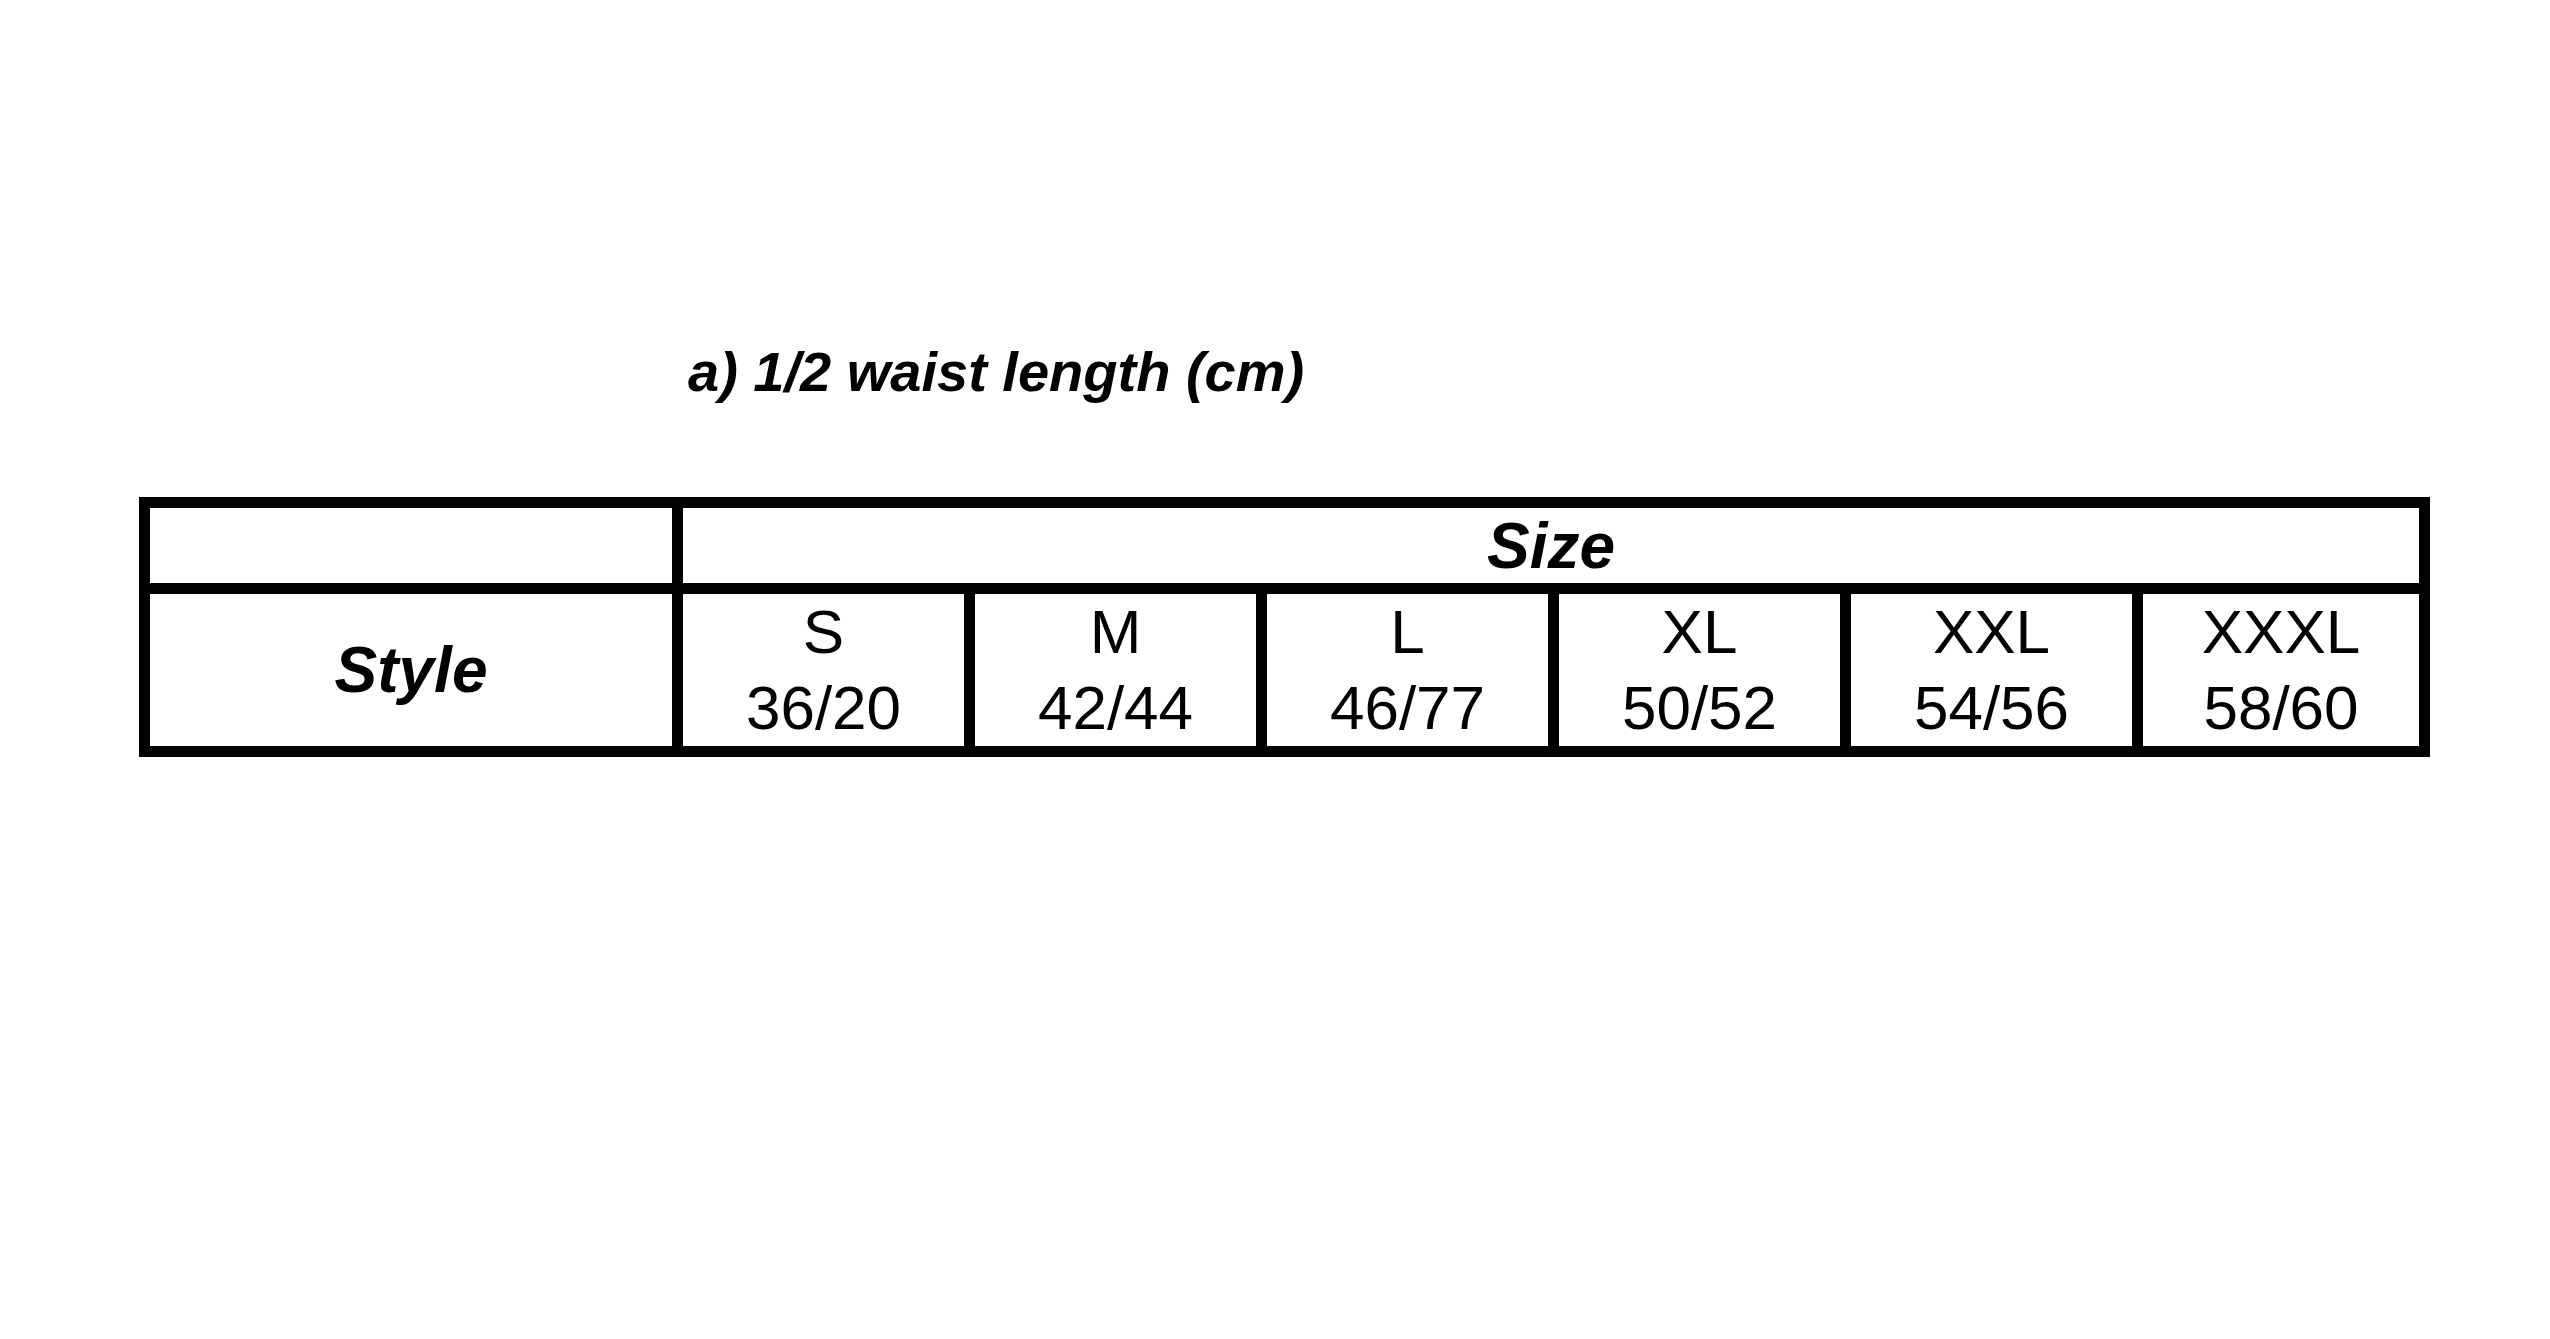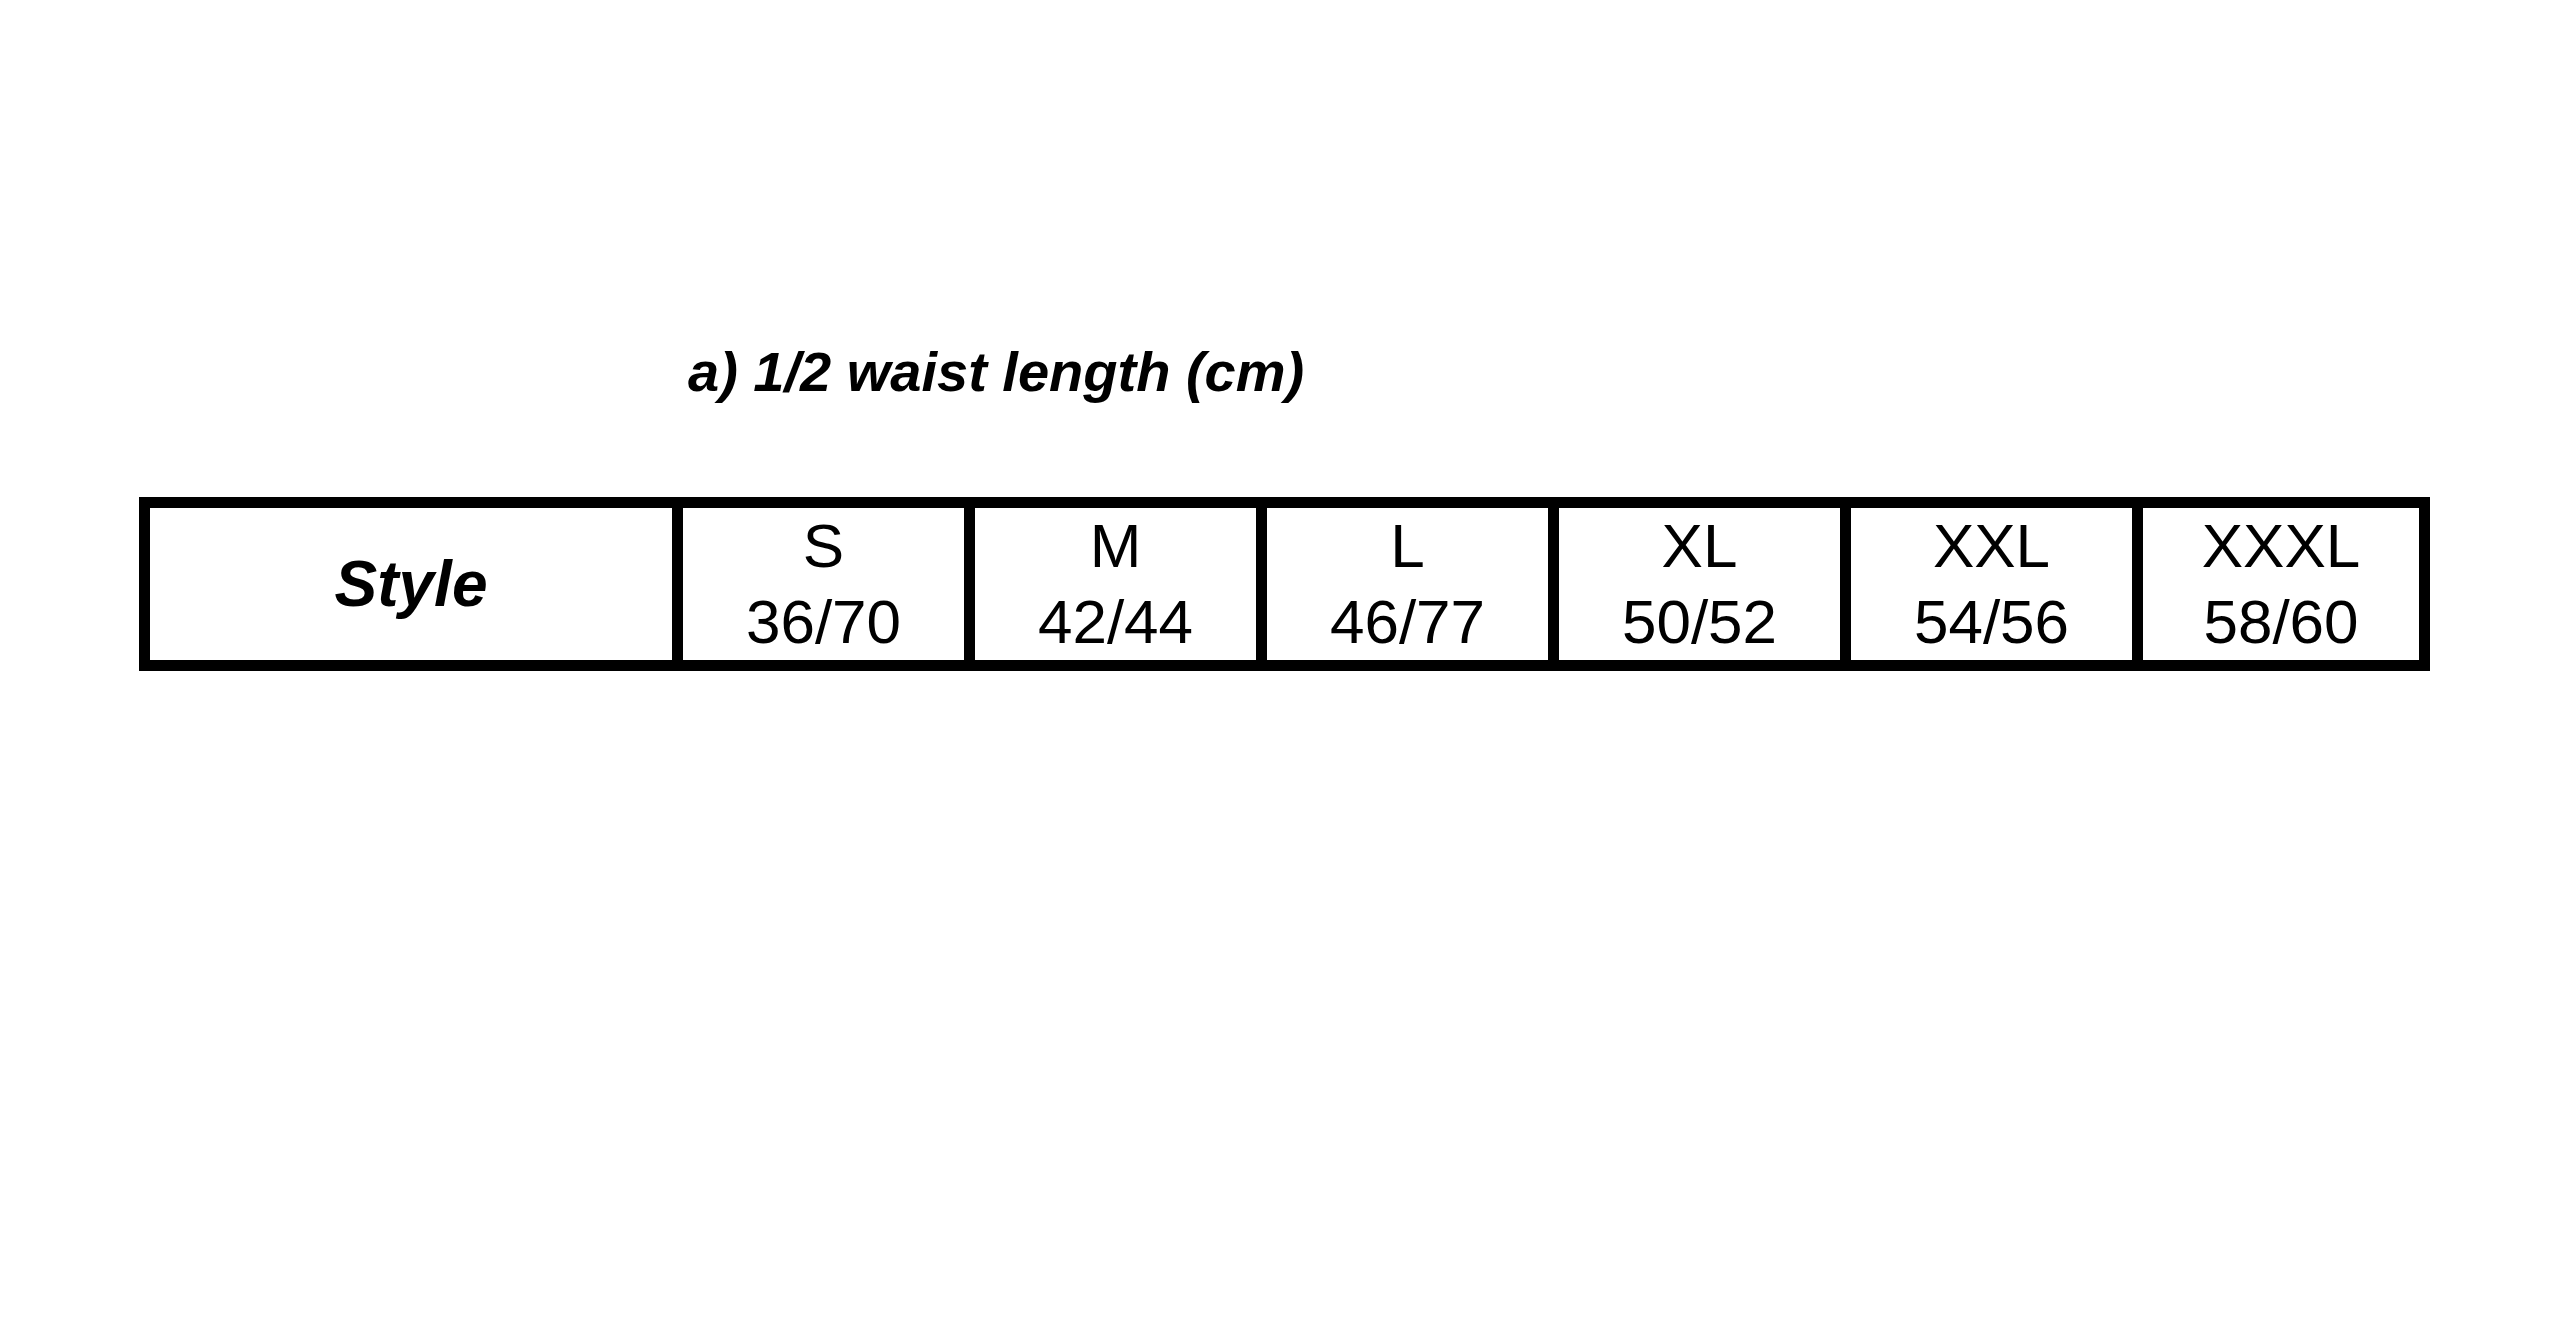--- a/index.html
+++ b/index.html
@@ -96,26 +96,30 @@
     <col style="width:533px">
     <col style="width:292px">
     <col style="width:292px">
     <col style="width:292px">
     <col style="width:292px">
     <col style="width:292px">
     <col style="width:287px">
   </colgroup>
 
   <tbody>
+      <tr class="r-size">
+    <td class="corner-spacer"></td>
+    <td class="size-group" colspan="6">Size</td>
+  </tr>
 
   <tr class="r-heads">
     <td class="style-head">Style</td>
     <td class="col-head">
       <div class="line">S</div>
-      <div class="line">36/70</div>
+      <div class="line">36/20</div>
     </td>
     <td class="col-head">
       <div class="line">M</div>
       <div class="line">42/44</div>
     </td>
     <td class="col-head">
       <div class="line">L</div>
       <div class="line">46/77</div>
     </td>
     <td class="col-head">

